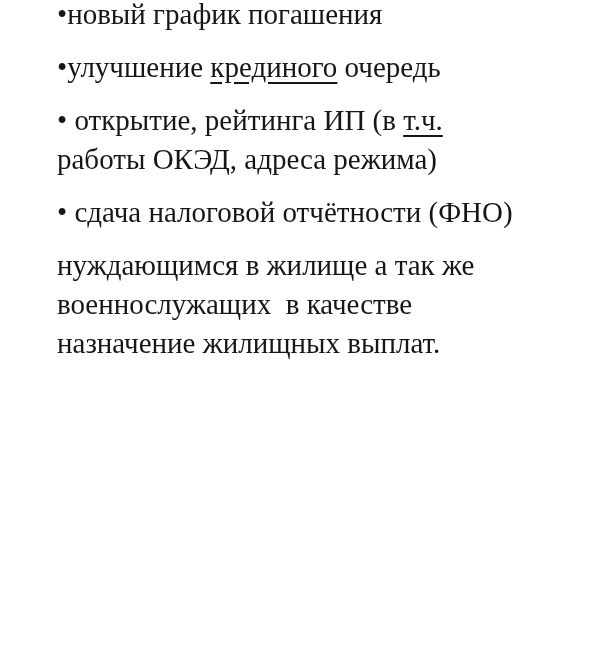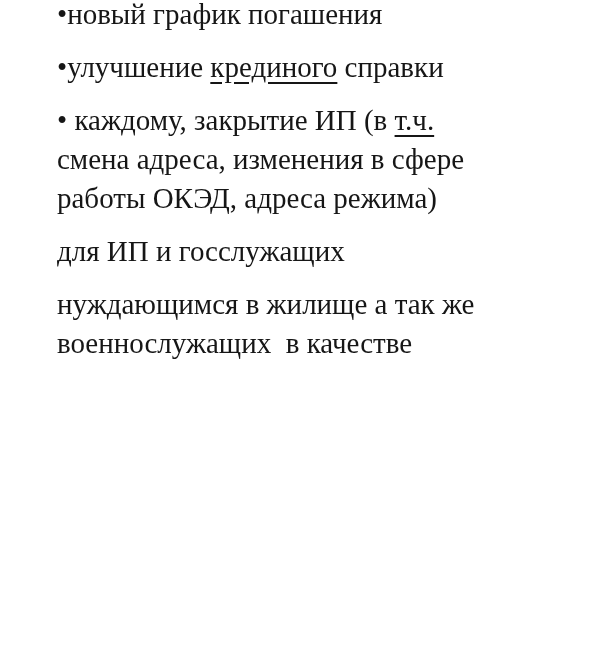--- a/index.html
+++ b/index.html
@@ -45,35 +45,35 @@
 
 <div class="page">
   <div class="doc">
 
     <div class="para">
       <div class="line"><span>•новый график погашения</span></div>
     </div>
 
 
     <div class="para">
-      <div class="line"><span>•улучшение </span><span class="sq">крединого</span><span> справки</span></div>
+      <div class="line"><span>•улучшение </span><span class="sq">крединого</span><span> очередь</span></div>
     </div>
 
     <div class="para">
-      <div class="line"><span>• каждому, закрытие ИП (в </span><span class="sq">т.ч.</span></div>
-      <div class="line"><span>смена адреса, изменения в сфере</span></div>
+      <div class="line"><span>• открытие, рейтинга ИП (в </span><span class="sq">т.ч.</span></div>
       <div class="line"><span>работы ОКЭД, адреса режима)</span></div>
     </div>
 
     <div class="para">
-      <div class="line"><span>для ИП и госслужащих</span></div>
+      <div class="line"><span>• сдача налоговой отчётности (ФНО)</span></div>
     </div>
 
     <div class="para">
     </div>
 
     <div class="para">
       <div class="line"><span>нуждающимся в жилище а так же</span></div>
       <div class="line"><span>военнослужащих  в качестве</span></div>
+      <div class="line"><span>назначение жилищных выплат.</span></div>
     </div>
 
   </div>
 </div>
 
 </body></html>

